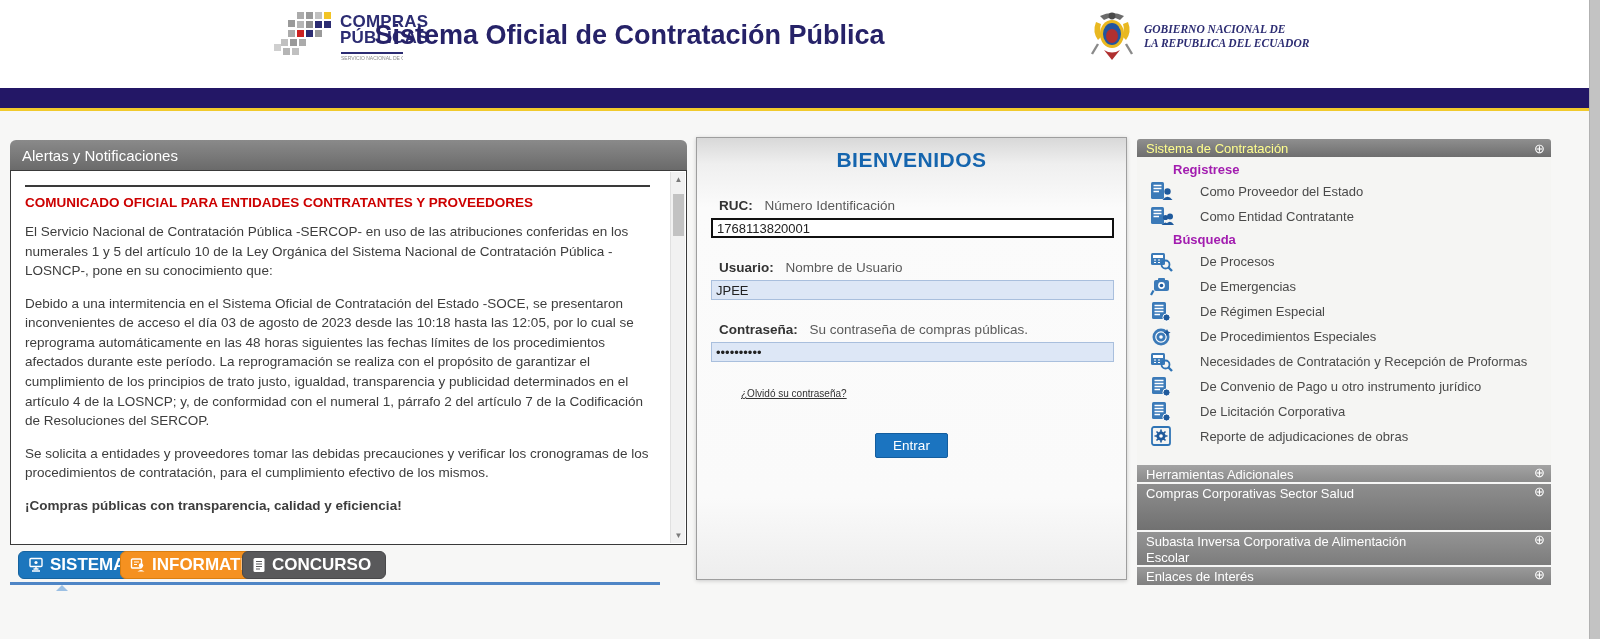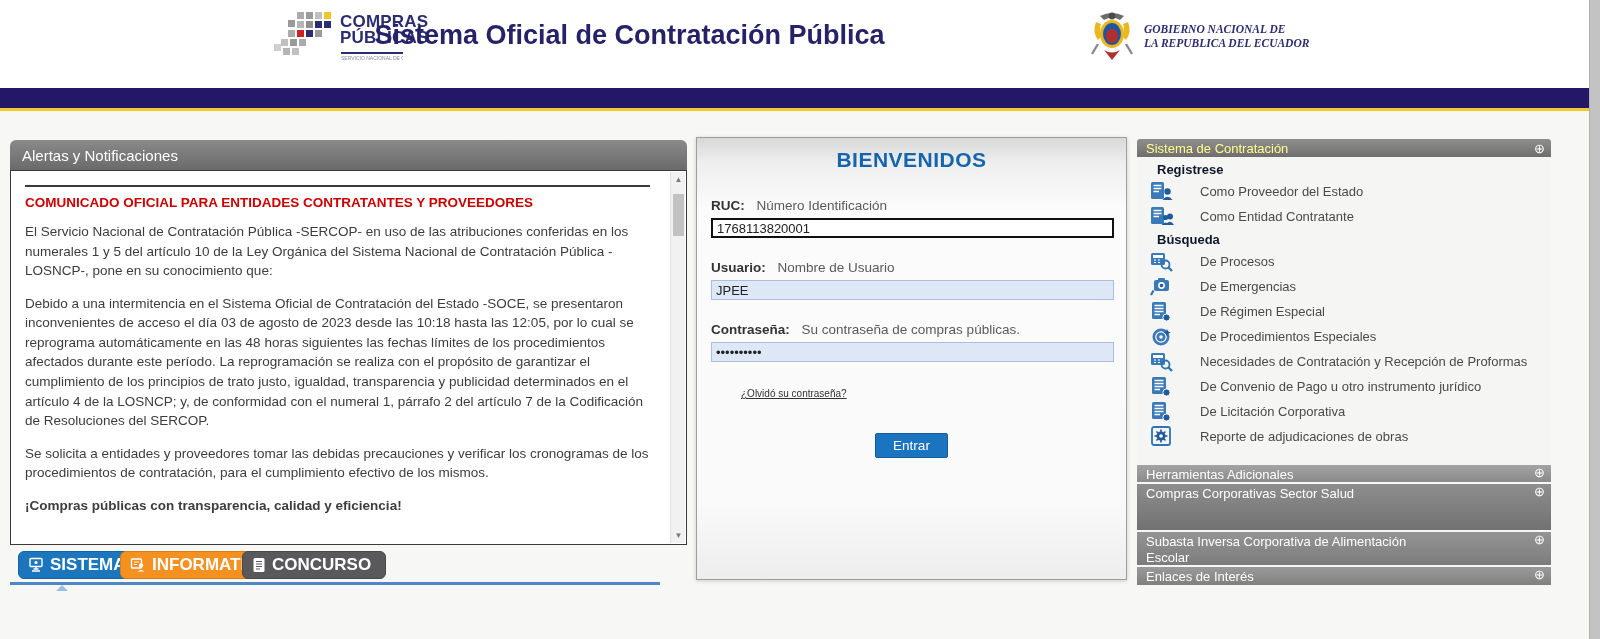--- a/index.html
+++ b/index.html
@@ -58,39 +58,39 @@
 
   
   .login { position:absolute; left:696px; top:137px; width:431px; height:443px;
     border:1px solid #9e9e9e; box-shadow:0 1px 4px rgba(0,0,0,.18);
     background:linear-gradient(180deg,#d8d8d8 0px,#efefef 26px,#fbfbfb 70px,#fafafa 360px,#ededed 443px); }
   .login-title { margin-top:10px; text-align:center; color:#1565ae; font-size:21px; font-weight:bold; letter-spacing:0.5px; }
   .login-sub { margin-top:4px; text-align:center; color:#2d74b8; font-size:13px; }
   .form { padding:0 14px; }
   .frow { margin-top:22px; font-size:13.5px; }
   .frow:first-child { margin-top:26px; }
-  .flabel { font-weight:bold; color:#333; }
+  .flabel { font-weight:bold; color:#333;margin-left:8px; }
   .fhint { color:#5a5a5a; margin-left:8px; }
   .tinput { display:block; width:403px; height:20px; margin-top:5px; font-family:"Liberation Sans",sans-serif;
     font-size:13px; color:#222; padding:1px 4px; outline:none; }
   .tinput.focused { border:2px solid #101010; background:#fff; }
   .tinput.soft { border:1px solid #a9bfdd; background:#dde7f6; }
   .remember { margin-top:10px; font-size:13px; color:#6b6b6b; }
   .forgot { display:inline-block; margin:26px 0 0 30px; font-size:10px; color:#333; text-decoration:underline; cursor:pointer; }
   .entrar { display:block; margin:32px auto 0 auto; background:#1b74c0; border:1px solid #135d9e; border-radius:2px;
     color:#fff; font-size:13.5px; padding:4px 17px; cursor:pointer; font-family:"Liberation Sans",sans-serif; }
 
   
   .sidebar { position:absolute; left:1137px; top:139px; width:414px; }
   .sb-header { height:18px; display:flex; align-items:center; justify-content:space-between;
     padding:0 6px 0 9px; background:linear-gradient(#8f8f8f,#6e6e6e); border-radius:3px 3px 0 0; }
   .sb-header .sb-title { color:#ffff8e; font-size:13px; }
   .plus { color:#fff; font-size:13px; line-height:1; cursor:pointer; }
   .sb-content { background:#f5f5f3; padding:2px 0 16px 0; }
-  .sb-group { font-weight:bold; color:#0f172a; font-size:13px; margin:3px 0 2px 20px; }
+  .sb-group { font-weight:bold; color:#a21caf; font-size:13px; margin:3px 0 2px 36px; }
   .sb-item { display:flex; align-items:center; min-height:25px; cursor:pointer; }
   .sb-item .si { flex:none; width:24px; height:21px; margin-left:13px; }
   .sb-item .si-label { margin-left:26px; font-size:13px; color:#4a4a4a; }
   .sb-collapsed { display:flex; align-items:flex-start; justify-content:space-between;
     padding:1px 6px 0 9px; color:#fff; font-size:13px; margin-top:2px; cursor:pointer; }
   .sb-collapsed .ct { line-height:1.2; padding-top:1px; }
   .c0 { height:17px; background:linear-gradient(#a3a3a3,#8b8b8b); margin-top:0; }
   .c1 { height:46px; background:linear-gradient(#8e8e8e,#717171); }
   .c2 { height:33px; background:linear-gradient(#949494,#7c7c7c); }
   .c3 { height:18px; background:linear-gradient(#9a9a9a,#808080); }

